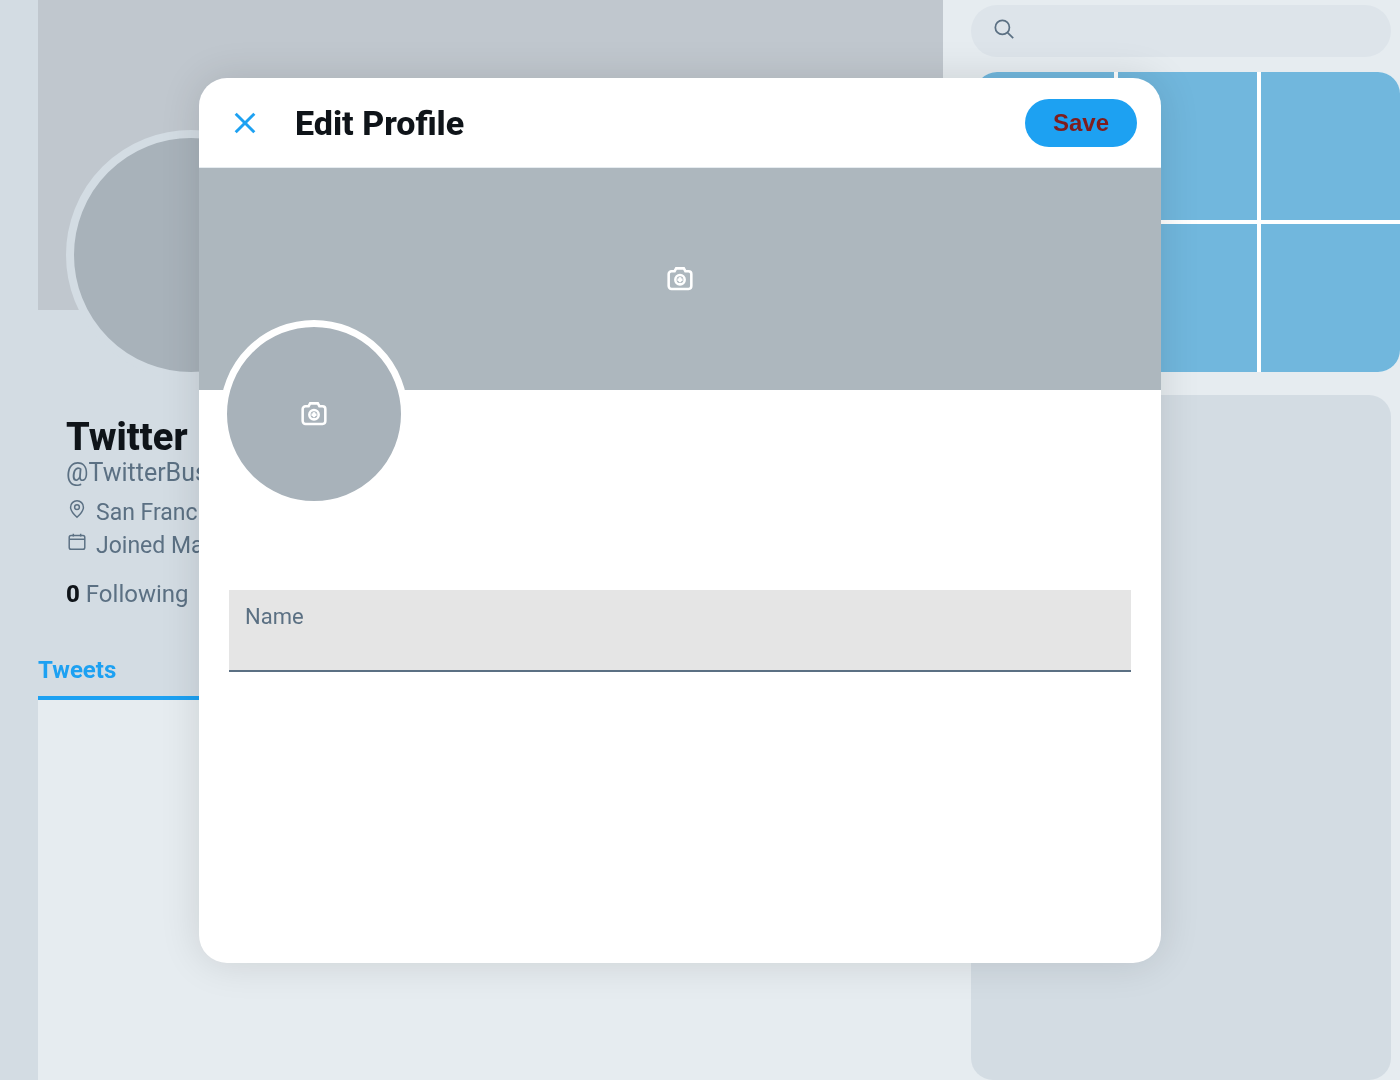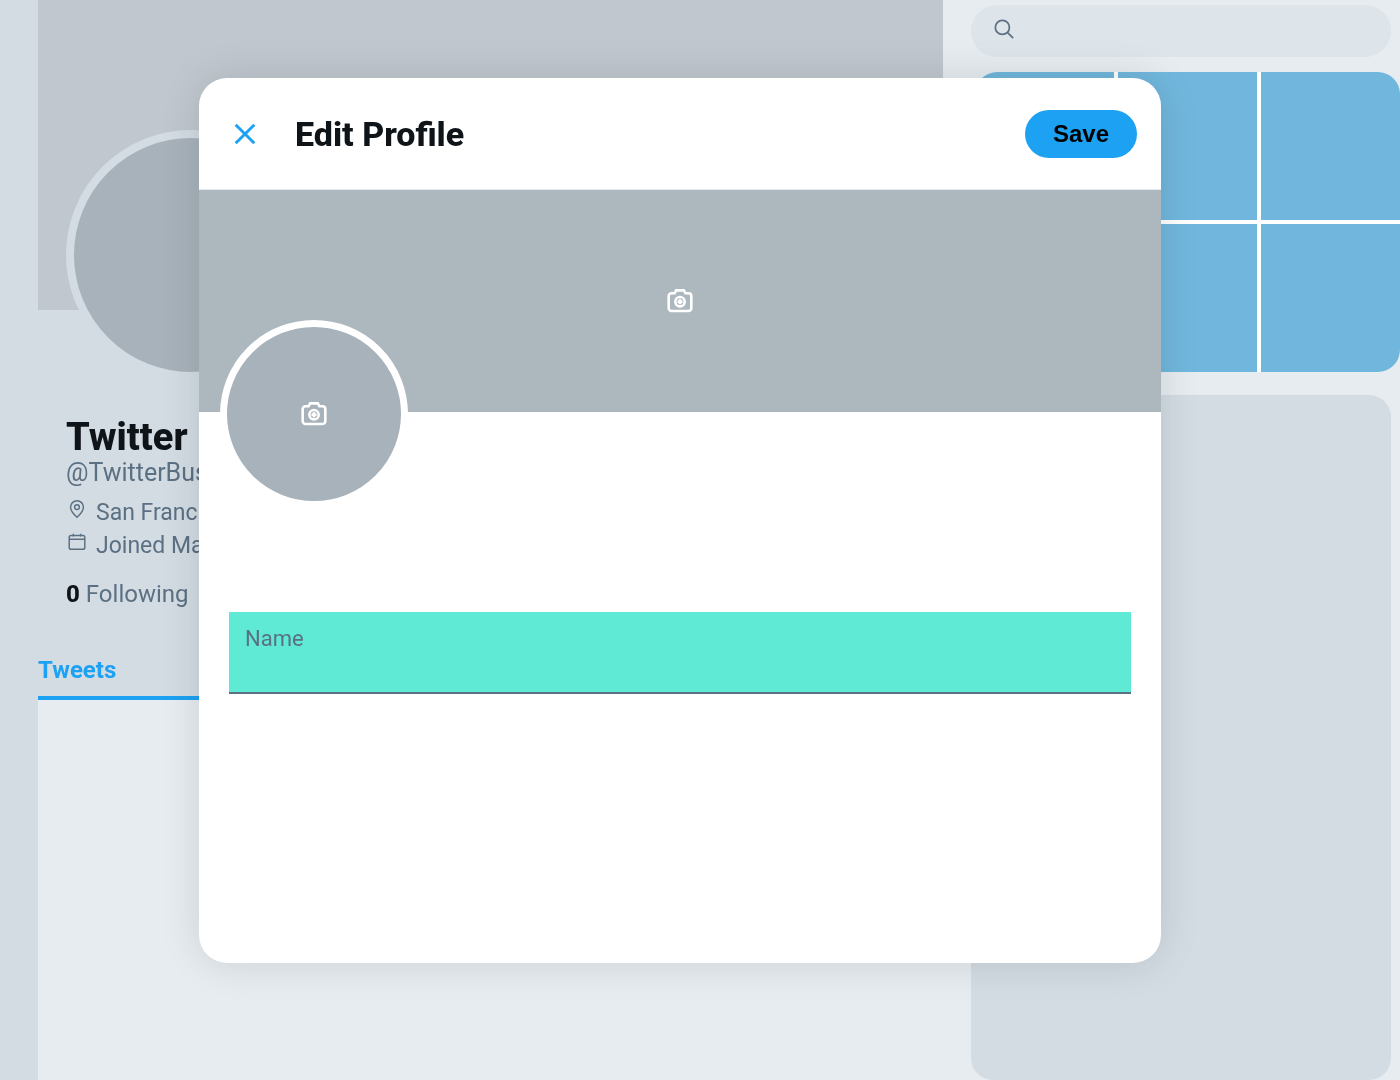--- a/index.html
+++ b/index.html
@@ -53,45 +53,45 @@
   .bg-right .img-grid .cell { background:#71b7dd; }
   .bg-right .below-right { position:absolute; left:28px; top:395px; width:420px; height:685px; background:#d3dce3; border-radius:22px;}
 
   
   .modal {
     position:absolute; left:199px; top:78px; width:962px; height:885px; background:#ffffff; border-radius:28px;
     box-shadow:0 0 40px rgba(0,0,0,0.12);
     overflow:hidden;
   }
   .modal-header {
-    height:112px; display:flex; align-items:center; padding:0 24px; border-bottom:1px solid #e6ecf0;
+    height:90px; display:flex; align-items:center; padding:0 24px; border-bottom:1px solid #e6ecf0;
   }
   .modal-header .close { width:44px; height:44px; display:flex; align-items:center; justify-content:center; cursor:pointer;}
   .modal-header .close svg { width:28px; height:28px; stroke:#1da1f2; stroke-width:2.5; }
   .modal-header .title { margin-left:28px; font-size:34px; font-weight:800; color:#0f1419; }
   .modal-header .save-btn {
-    margin-left:auto; background:#1da1f2; color:#000000; font-weight:700; font-size:24px;
+    margin-left:auto; background:#1da1f2; color:#7f1d1d; font-weight:700; font-size:24px;
     border:none; border-radius:999px; padding:10px 28px; cursor:pointer;
   }
 
   .modal-banner {
     position:relative; height:222px; background:#adb7be; display:flex; align-items:center; justify-content:center;
   }
   .camera-btn { width:52px; height:52px; display:flex; align-items:center; justify-content:center; cursor:pointer;}
   .camera-btn svg { width:34px; height:34px; }
 
   .modal-avatar {
     position:absolute; left:220px; top:320px; width:188px; height:188px; border-radius:50%;
     background:#a8b2ba; border:7px solid #ffffff; display:flex; align-items:center; justify-content:center; cursor:pointer;
   }
   .modal-avatar svg { width:34px; height:34px; }
 
   .form-area { padding:200px 30px 0 30px; }
   .field {
-    background:#5eead4; border-bottom:2px solid #5b7083; padding:14px 16px 6px 16px; margin-bottom:60px;
+    background:#e5e5e5; border-bottom:2px solid #5b7083; padding:14px 16px 6px 16px; margin-bottom:60px;
   }
   .field .lbl { font-size:22px; color:#5b7083; }
   .field.name-field { height:82px; }
   .field.bio-field { height:158px; }
   .field input, .field textarea {
     width:100%; background:transparent; border:none; outline:none; font-size:22px; color:#0f1419; resize:none;
     margin-top:6px; font-family:inherit;
   }
 
   .icon-stroke-muted { stroke:#5b7083; fill:none; stroke-width:1.6; }

